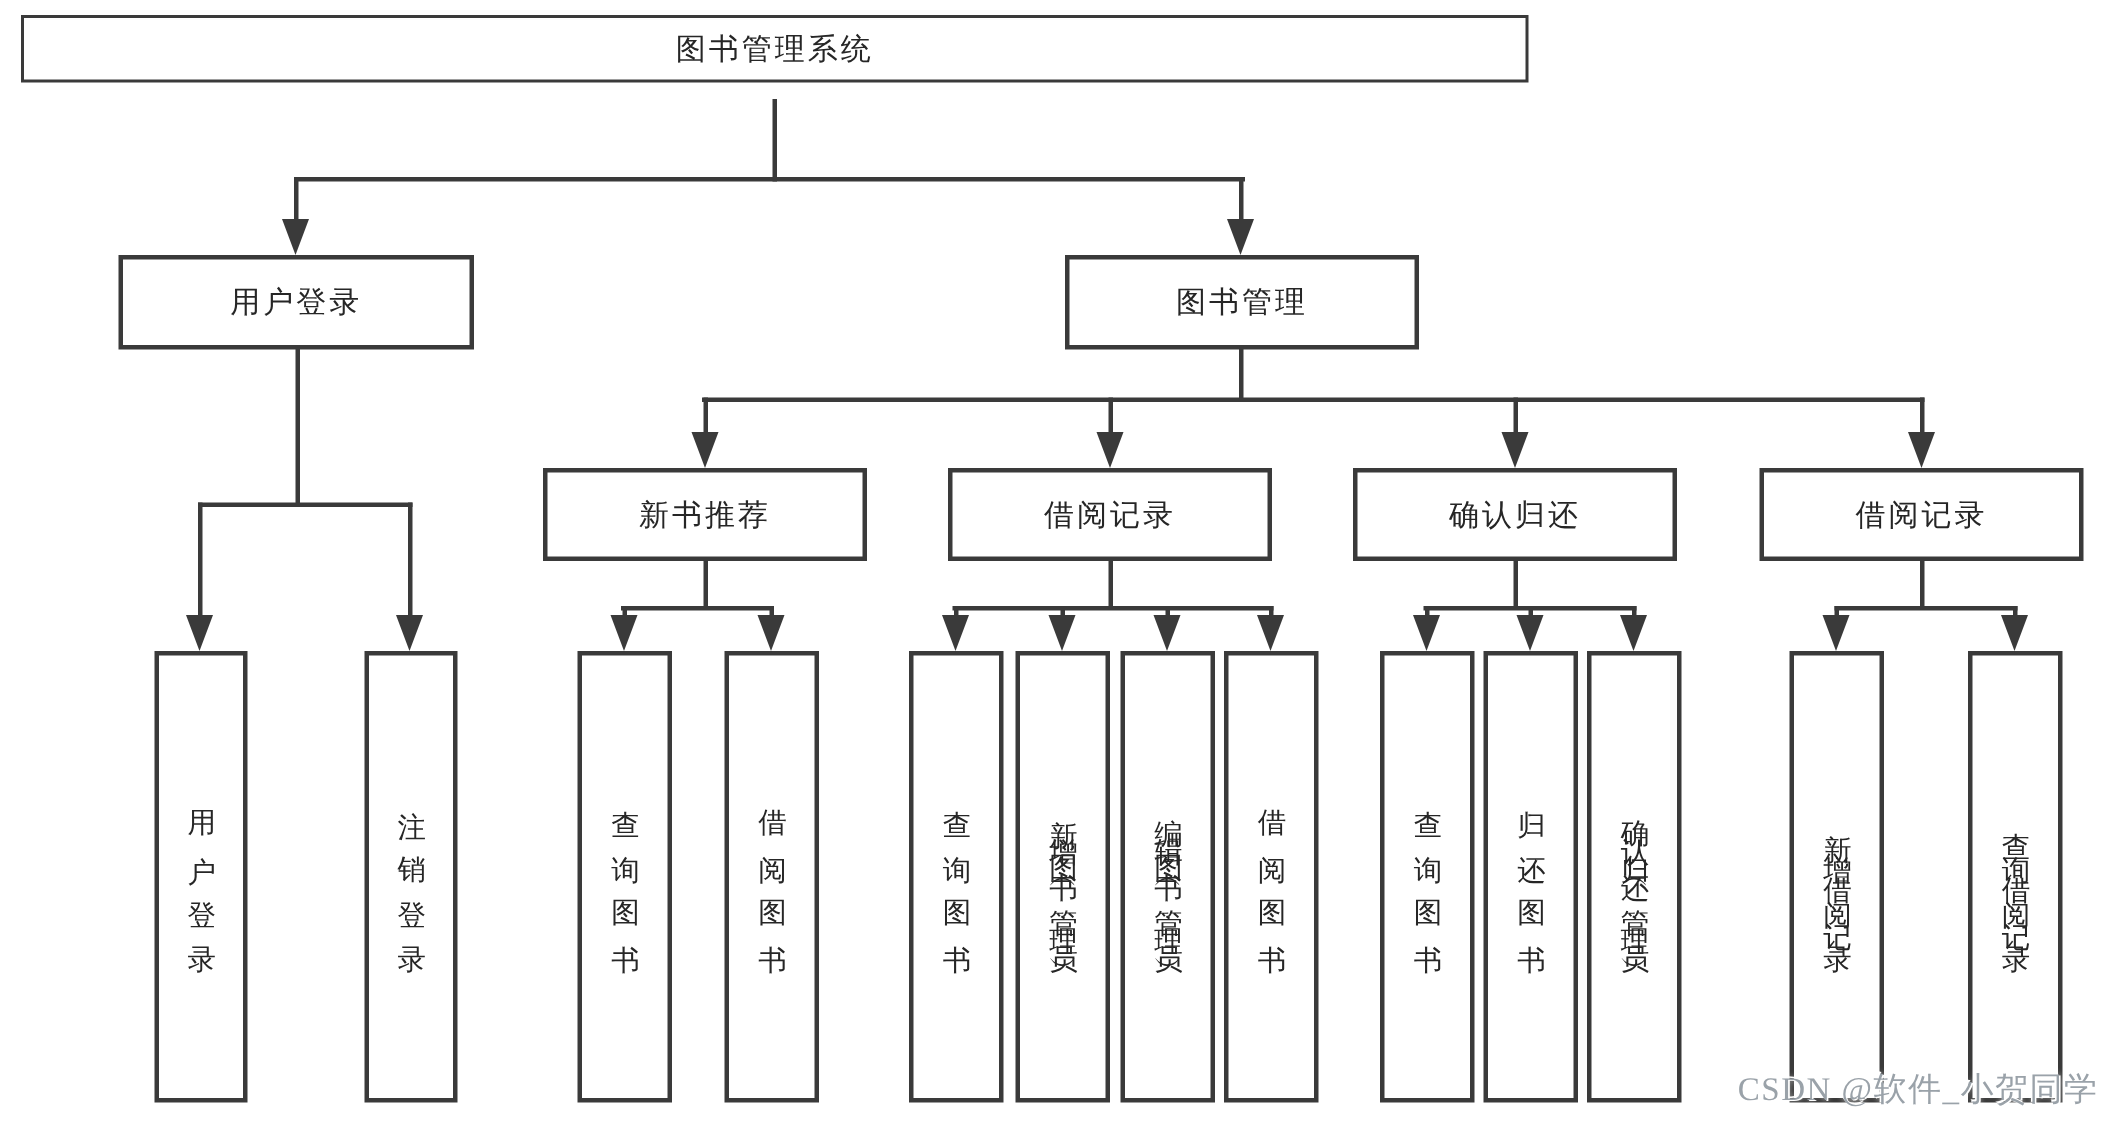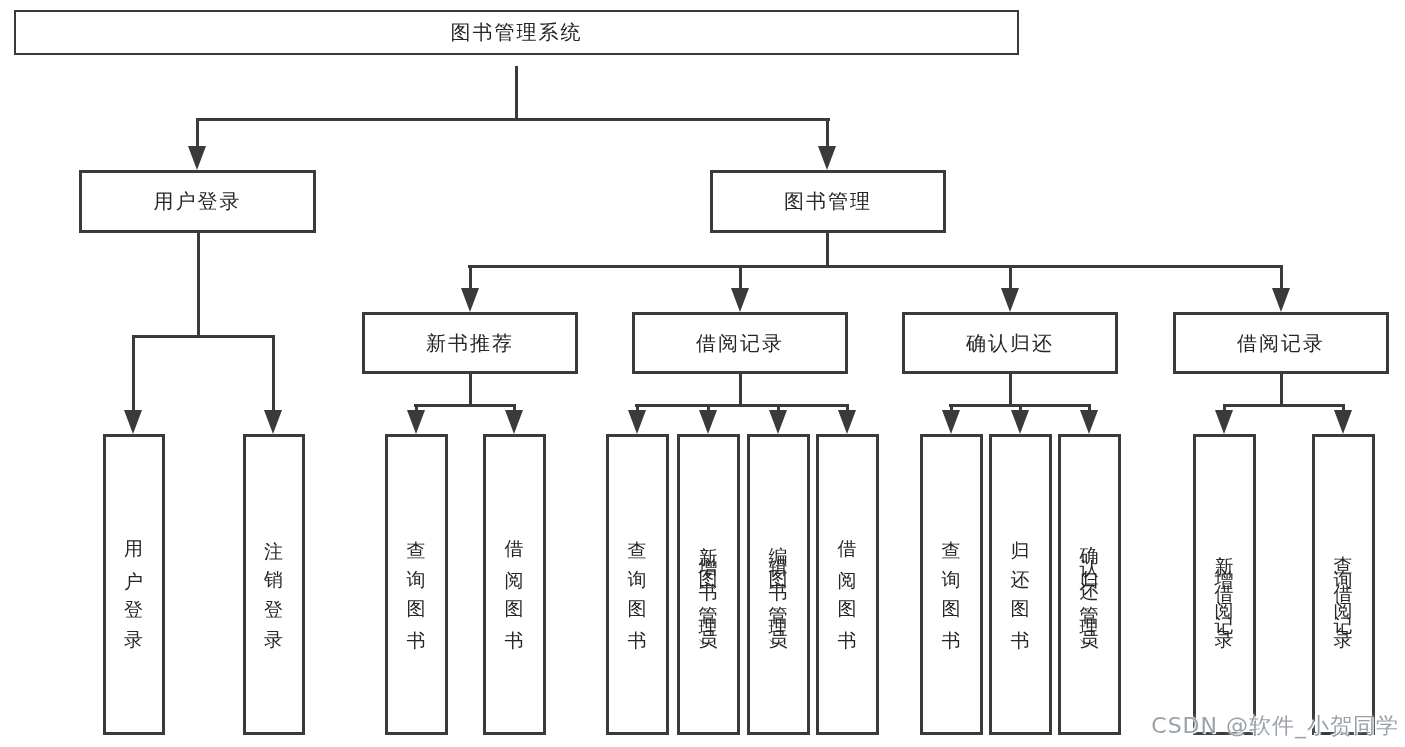--- a/index.html
+++ b/index.html
@@ -50,20 +50,21 @@
     border-top:24px solid #3a3a3a;
   }
   .watermark{
     position:absolute;
     top:711px;right:6px;
     font-size:22px;
     color:#9aa2a9;
     letter-spacing:1px;
     text-shadow:1px 1px 0 #ffffff,-1px -1px 0 #ffffff,0 0 4px #ffffff;
     white-space:nowrap;
+    font-family:Liberation Serif, serif;
   }
 </style>
 </head>
 <body>
 
 <div class="canvas">
 
   <div class="node hnode root">图书管理系统</div>
 
   <div class="line v" style="left:515px;top:66px;height:55px"></div>

